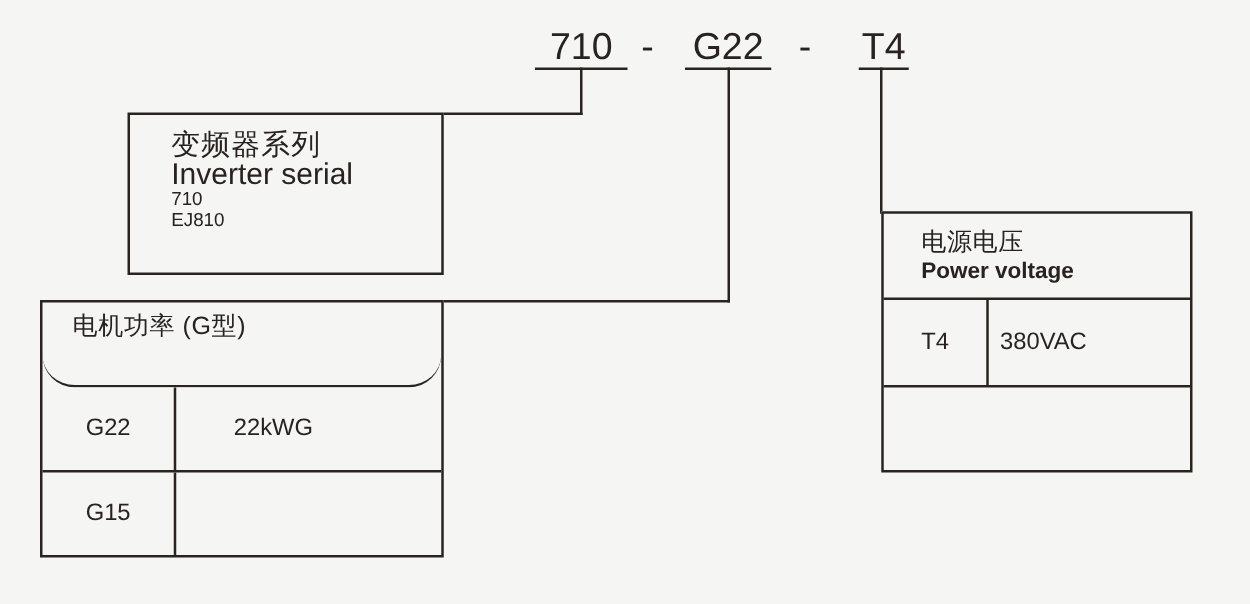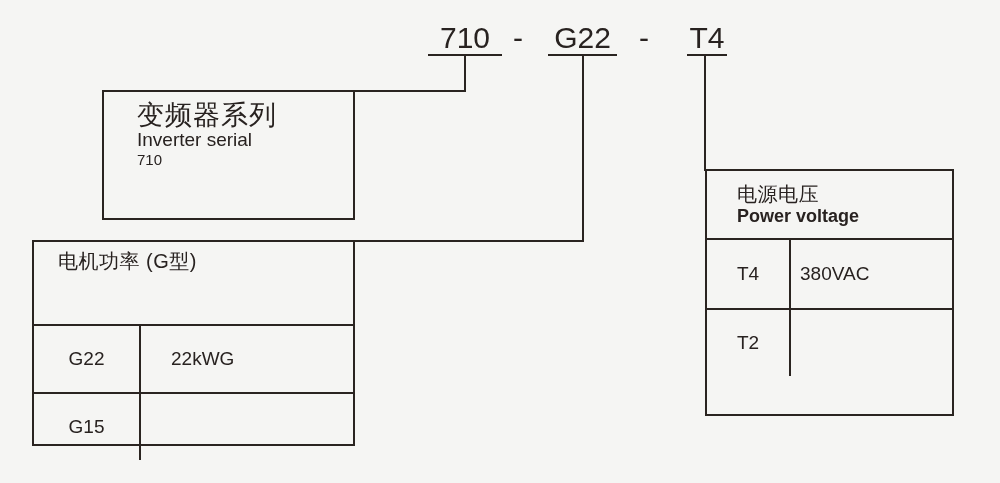--- a/index.html
+++ b/index.html
@@ -49,37 +49,37 @@
   .c2{left:355px;top:240px;width:229px;}
   
   .box1{
     position:absolute;
     left:102px;top:90px;
     width:253px;height:130px;
     border:2px solid var(--line);
     box-sizing:border-box;
     padding:10px 0 0 33px;
   }
-  .t-zh{font-size:27px;line-height:26px;letter-spacing:1px;}
-  .t-en{font-size:19px;line-height:23px;}
+  .t-zh{font-size:23px;line-height:26px;letter-spacing:1px;}
+  .t-en{font-size:24px;line-height:23px;}
   .t-sm{font-size:15px;line-height:17px;}
   
   .tbl{
     position:absolute;
     border:2px solid var(--line);
     box-sizing:border-box;
     background:var(--bg);
   }
   .tbl-power{left:32px;top:240px;width:323px;height:206px;}
-  .tbl-volt{left:705px;top:169px;width:249px;height:247px;}
+  .tbl-volt{left:705px;top:169px;width:249px;height:209px;}
   .thead{
     box-sizing:border-box;
     border-bottom:2px solid var(--line);
   }
-  .tbl-power .thead{height:84px;padding:8px 0 0 24px;}
+  .tbl-power .thead{height:68px;padding:8px 0 0 24px;border-radius:26px;}
   .tbl-volt .thead{height:69px;padding:12px 0 0 30px;}
   .thead .t-zh{font-size:20px;line-height:23px;letter-spacing:0.5px;}
   .thead .t-en{font-size:18px;line-height:21px;font-weight:bold;}
   .trow{
     display:flex;
     box-sizing:border-box;
     border-bottom:2px solid var(--line);
   }
   .tbl-power .trow{height:68px;}
   .tbl-power .trow.last{height:66px;border-bottom:none;gap:32px;}
@@ -89,21 +89,21 @@
     display:flex;
     align-items:center;
     font-size:19px;
     box-sizing:border-box;
   }
   .cell.code-col{
     justify-content:center;
     border-right:2px solid var(--line);
   }
   .tbl-power .code-col{width:107px;}
-  .tbl-power .val-col{flex:1;padding-left:30px;border-radius:30px;}
+  .tbl-power .val-col{flex:1;padding-left:46px;border-radius:30px;}
   .tbl-volt .code-col{width:84px;}
   .tbl-volt .val-col{flex:1;padding-left:9px;}
 </style>
 </head>
 <body>
 
 <div class="canvas">
 
   <div class="code seg1">710</div>
   <div class="code dash1">-</div>
@@ -117,20 +117,21 @@
   <div class="vline d1"></div>
   <div class="vline d2"></div>
   <div class="vline d3"></div>
   <div class="hline c1"></div>
   <div class="hline c2"></div>
 
   <div class="box1">
     <div class="t-zh">变频器系列</div>
     <div class="t-en">Inverter serial</div>
     <div class="t-sm">710</div>
+    <div class="t-sm">EJ810</div>
   </div>
 
   <div class="tbl tbl-power">
     <div class="thead">
       <div class="t-zh">电机功率 (G型)</div>
     </div>
     <div class="trow">
       <div class="cell code-col">G22</div>
       <div class="cell val-col">22kWG</div>
     </div>
@@ -142,17 +143,16 @@
   <div class="tbl tbl-volt">
     <div class="thead">
       <div class="t-zh">电源电压</div>
       <div class="t-en">Power voltage</div>
     </div>
     <div class="trow">
       <div class="cell code-col">T4</div>
       <div class="cell val-col">380VAC</div>
     </div>
     <div class="trow last">
-      <div class="cell code-col">T2</div>
     </div>
   </div>
 
 </div>
 
 </body></html>

